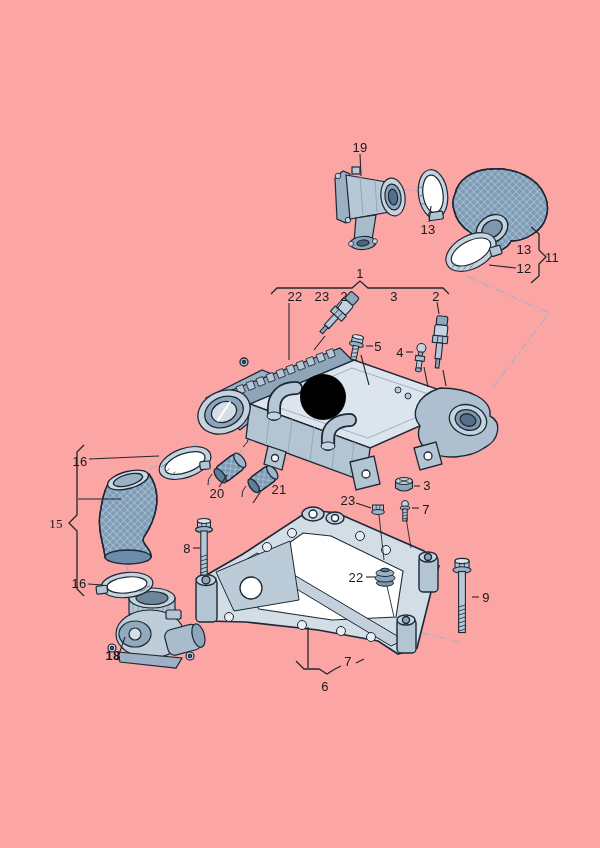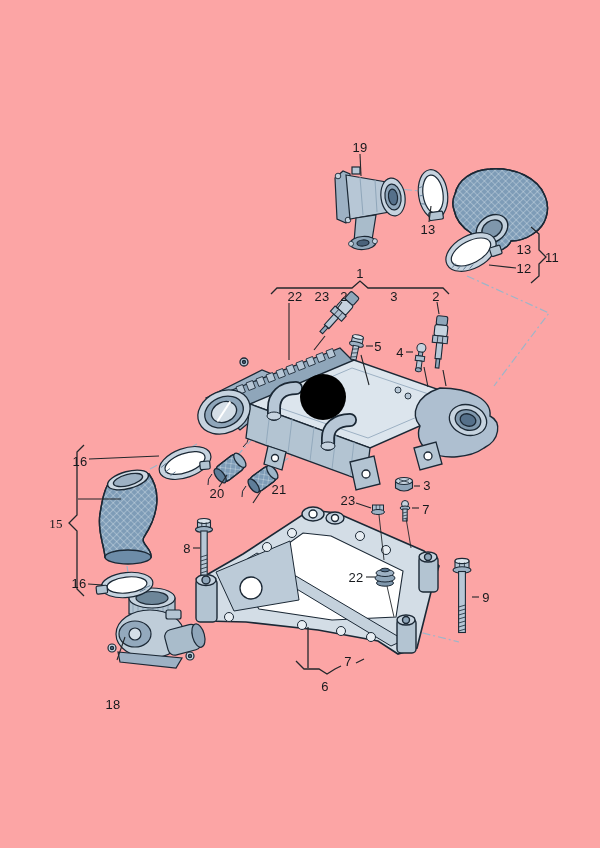--- a/index.html
+++ b/index.html
@@ -409,17 +409,17 @@
       <div class="callout" style="left: 251px; top: 489px; margin-left: 28px;">21</div>
       <div class="callout" style="left: 56px; top: 523px; font-family: Liberation Serif, serif;">15</div>
       <div class="callout" style="left: 427px; top: 485px;">3</div>
       <div class="callout" style="left: 348px; top: 500px;">23</div>
       <div class="callout" style="left: 426px; top: 509px;">7</div>
       <div class="callout" style="left: 187px; top: 548px;">8</div>
       <div class="callout" style="left: 356px; top: 577px;">22</div>
       <div class="callout" style="left: 79px; top: 583px;">16</div>
       <div class="callout" style="left: 486px; top: 597px;">9</div>
       <div class="callout" style="left: 348px; top: 661px;">7</div>
-      <div class="callout" style="left: 113px; top: 704px;">18</div>
+      <div class="callout" style="left: 113px; top: 655px; font-weight: bold;">18</div>
       <div class="callout" style="left: 325px; top: 686px;">6</div>
     </div>
 
 </div>
 
 </body></html>

